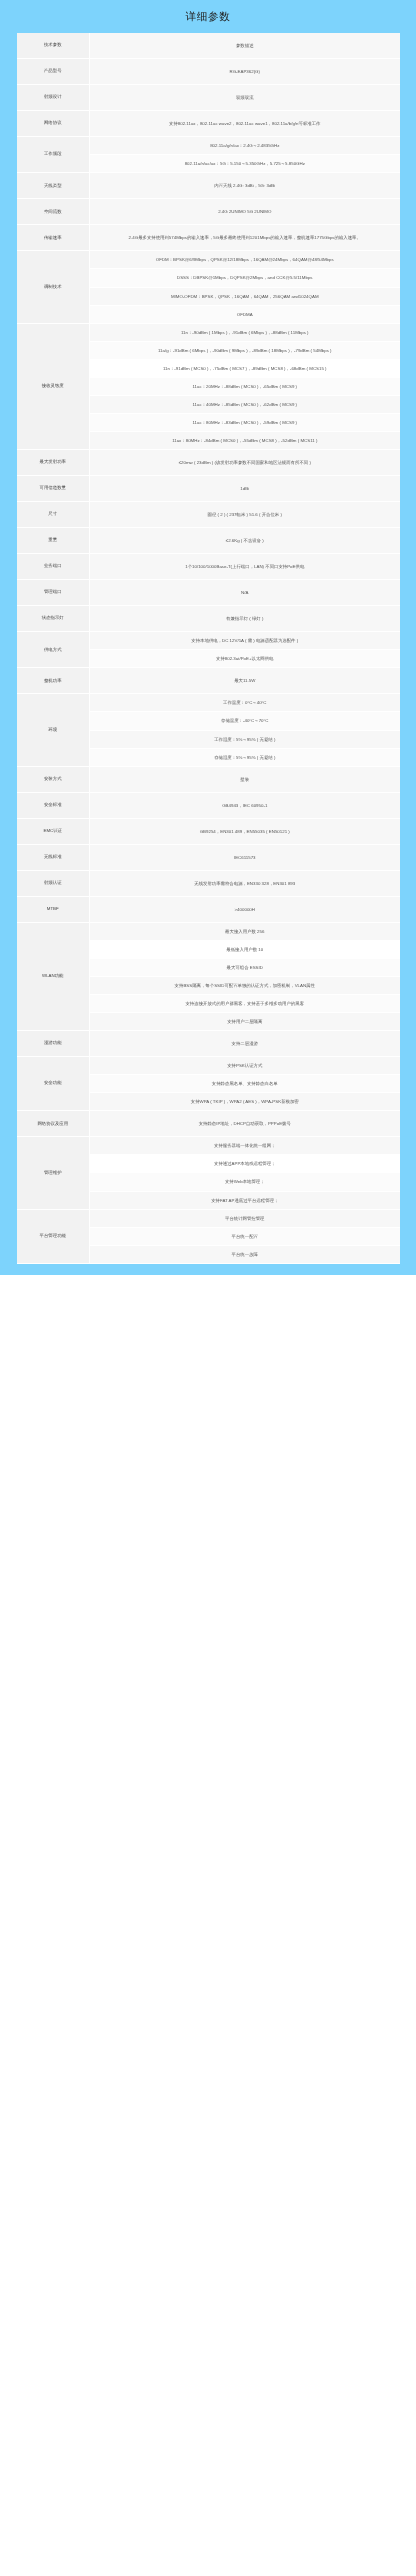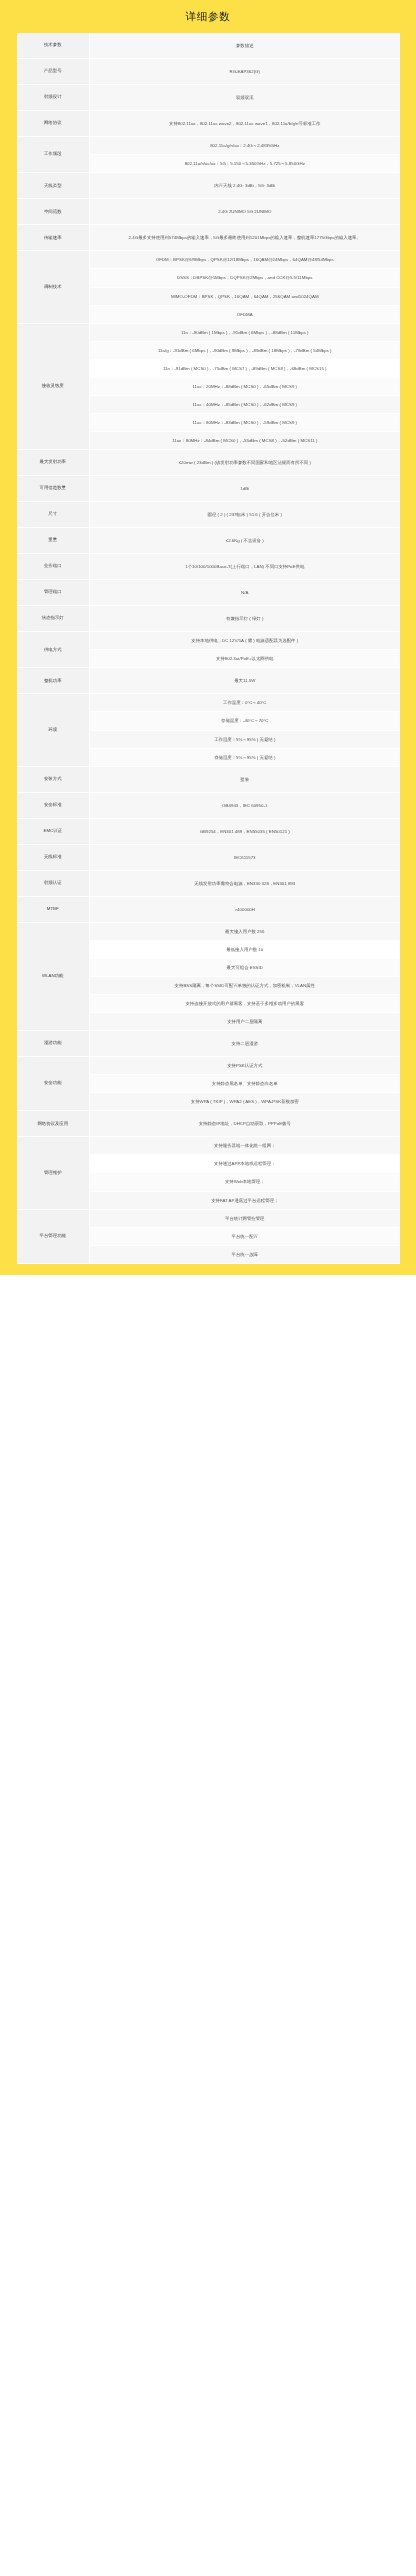--- a/index.html
+++ b/index.html
@@ -8,21 +8,21 @@
     padding: 0;
     background: #ffffff;
     font-family: "Liberation Sans", "DejaVu Sans", sans-serif;
   }
   body {
     width: 416px;
   }
   .page {
     width: 416px;
     position: relative;
-    background: #fde047;
+    background: #7dd3fc;
     padding-bottom: 11px;
   }
   .page-title {
     text-align: center;
     font-size: 10.6px;
     color: #222222;
     padding: 10px 0 9px 0;
     font-weight: normal;
     letter-spacing: 0.6px;
   }

